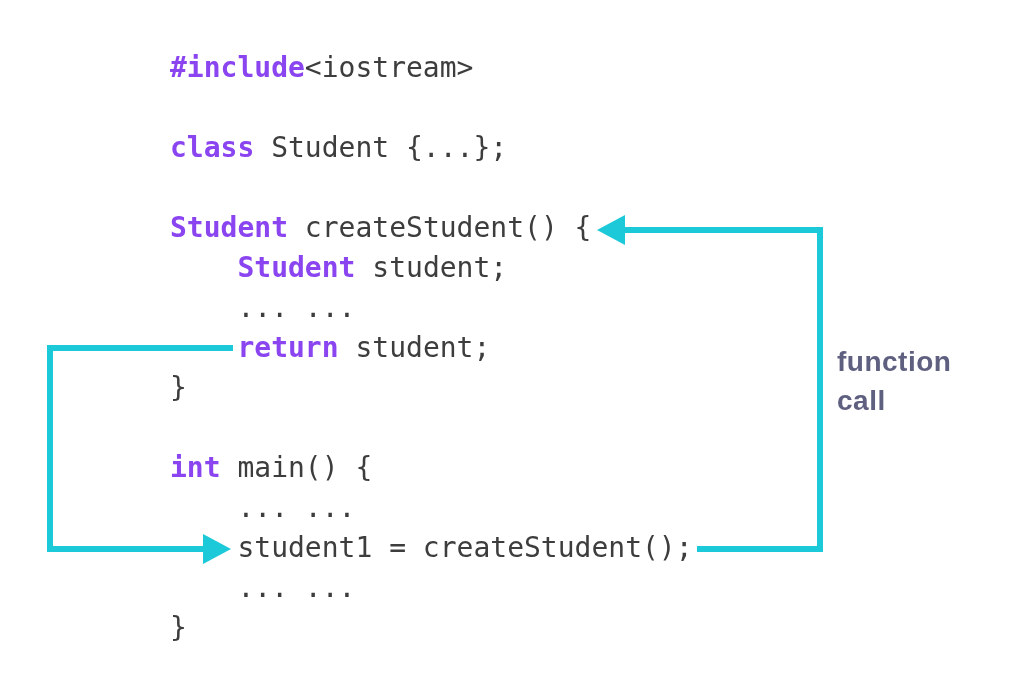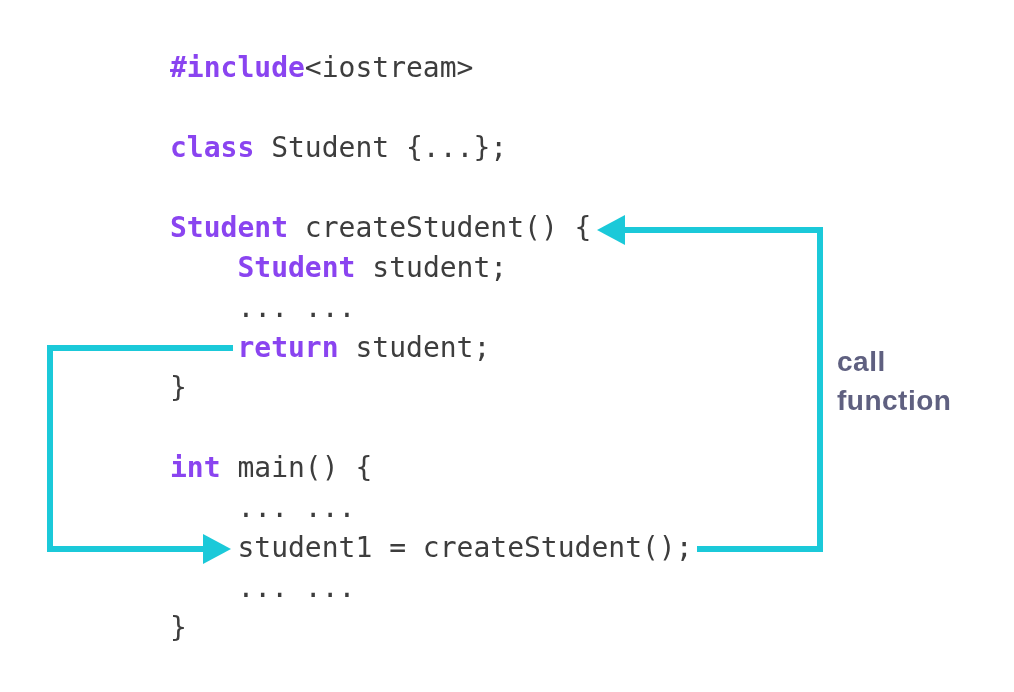--- a/index.html
+++ b/index.html
@@ -80,17 +80,17 @@
       <polygon points="597,230 625,215 625,245"></polygon>
     </g>
 
     <g>
       <polyline points="233,348 50,348 50,549 205,549"></polyline>
       <polygon points="231,549 203,534 203,564"></polygon>
     </g>
   </svg>
 
   <div class="func-label">
+    <div>function</div>
     <div>call</div>
-    <div>function</div>
   </div>
 
 </div>
 
 </body></html>

